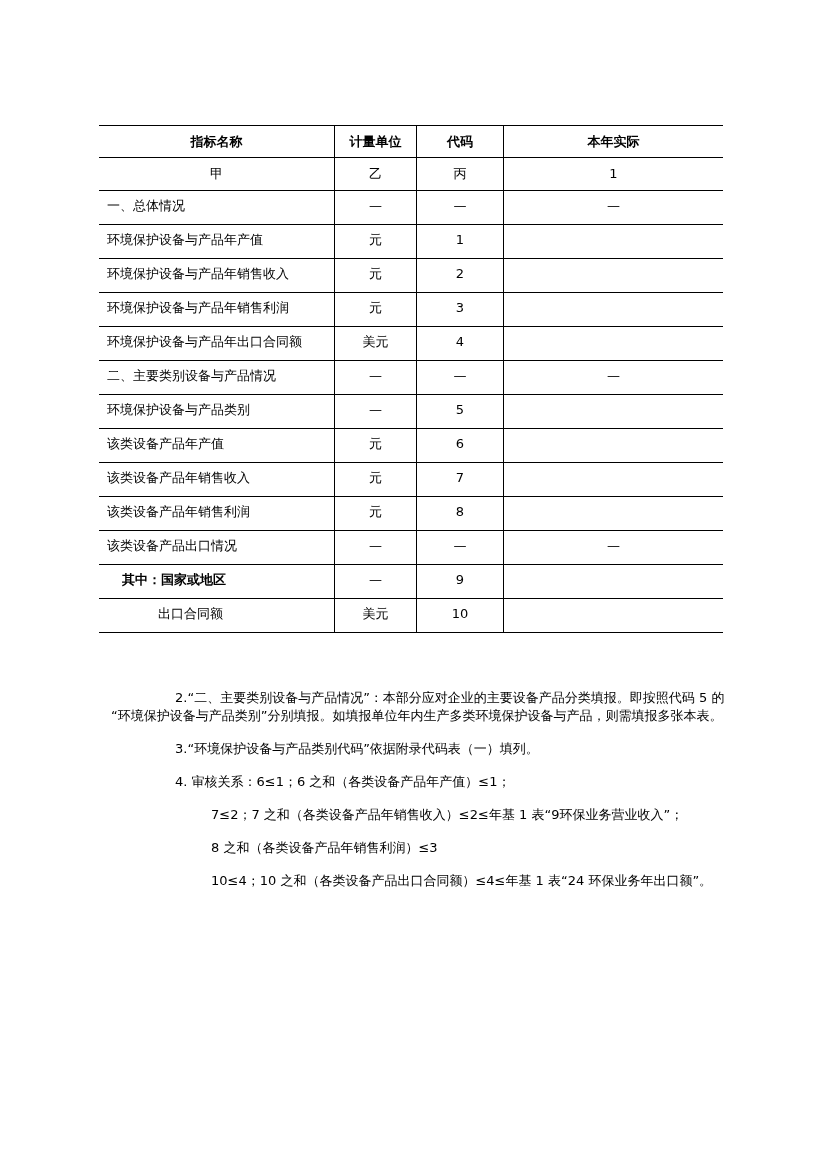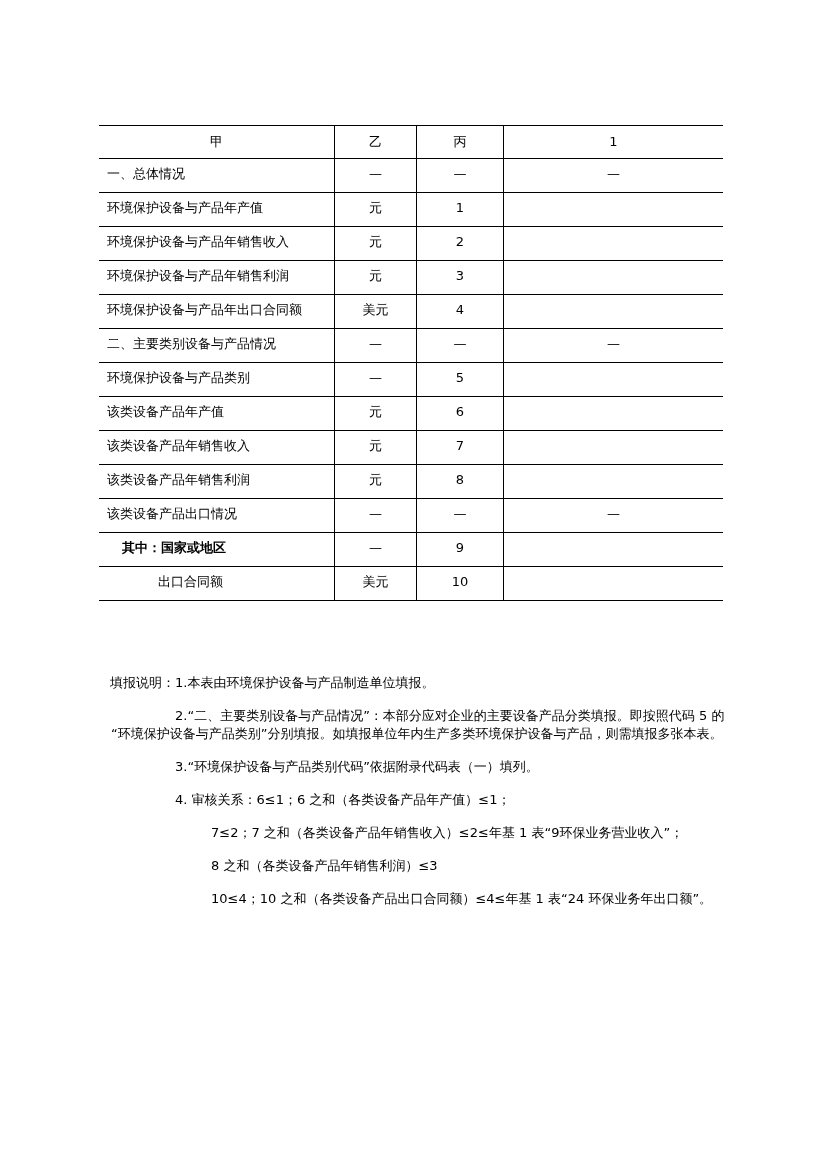--- a/index.html
+++ b/index.html
@@ -85,20 +85,26 @@
 <div id="page">
 
   <table class="report-table">
     <colgroup>
       <col class="c1">
         <col class="c2">
         <col class="c3">
         <col class="c4">
     </colgroup>
     <tbody>
+      <tr class="header-row">
+        <th>指标名称</th>
+        <th>计量单位</th>
+        <th>代码</th>
+        <th>本年实际</th>
+      </tr>
       <tr class="subheader-row">
         <td>甲</td>
         <td>乙</td>
         <td>丙</td>
         <td>1</td>
       </tr>
     </tbody>
     <tbody id="table-body">
         <tr class="data-row">
           <td class="c-name ind-0">一、总体情况</td>
@@ -175,21 +181,20 @@
         <tr class="data-row">
           <td class="c-name ind-2">出口合同额</td>
           <td class="c-center">美元</td>
           <td class="c-center">10</td>
           <td class="c-center"></td>
         </tr>
       </tbody>
   </table>
 
   <div class="notes" id="notes">
-      <div class="note-line level-label">填报说明：1.本表由环境保护设备与产品制造单位填报。</div>
       <div class="note-line level-item gap">2.“二、主要类别设备与产品情况”：本部分应对企业的主要设备产品分类填报。即按照代码 5 的</div>
       <div class="note-line level-wrap">“环境保护设备与产品类别”分别填报。如填报单位年内生产多类环境保护设备与产品，则需填报多张本表。</div>
       <div class="note-line level-item gap">3.“环境保护设备与产品类别代码”依据附录代码表（一）填列。</div>
       <div class="note-line level-item gap">4. 审核关系：6≤1；6 之和（各类设备产品年产值）≤1；</div>
       <div class="note-line level-cont gap">7≤2；7 之和（各类设备产品年销售收入）≤2≤年基 1 表“9环保业务营业收入”；</div>
       <div class="note-line level-cont gap">8 之和（各类设备产品年销售利润）≤3</div>
       <div class="note-line level-cont gap">10≤4；10 之和（各类设备产品出口合同额）≤4≤年基 1 表“24 环保业务年出口额”。</div>
     </div>
 
 </div>

